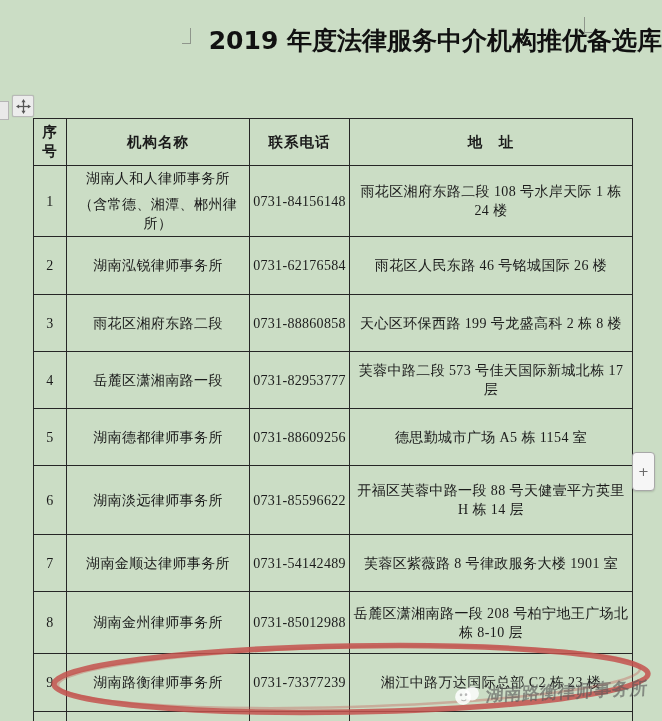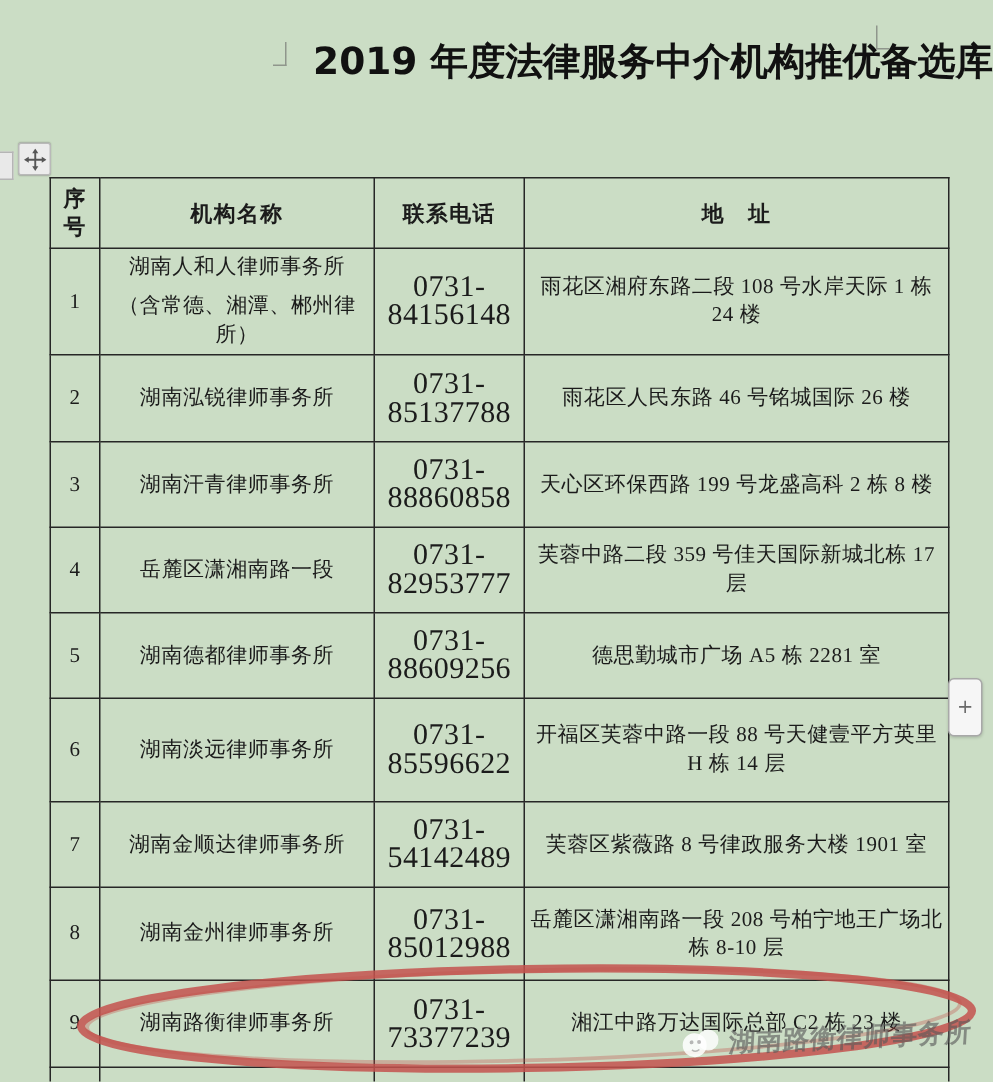--- a/index.html
+++ b/index.html
@@ -23,21 +23,21 @@
       box-shadow:0 0 1px rgba(0,0,0,.25);}
   .edge-frag{position:absolute;left:0;top:101px;width:8px;height:17px;
       background:#e9e9e9;border:1px solid #b5b5b5;border-left:none;}
   
   table{position:absolute;left:33px;top:118px;width:599px;
         border-collapse:collapse;table-layout:fixed;}
   th,td{border:1.6px solid #262626;text-align:center;vertical-align:middle;
         padding:1px 2px;overflow:hidden;}
   th{font-size:14.5px;font-weight:bold;letter-spacing:1px;height:44px;}
   td{font-size:14px;letter-spacing:.4px;line-height:19px;}
-  td.phone{font-size:20px;letter-spacing:.3px;}
+  td.phone{font-size:14px;letter-spacing:.3px;}
   td.idx{font-size:14px;}
   .name2{margin-top:7px;}
   tr.partial td{height:13px;}
   
   .plus-btn{position:absolute;left:632px;top:452px;width:21px;height:37px;
       background:#f6f6f6;border:1px solid #a8a8a8;border-radius:4px;
       color:#6a6a6a;font-family:"DejaVu Sans",sans-serif;font-size:13px;
       display:flex;align-items:center;justify-content:center;cursor:pointer;
       box-shadow:0 1px 2px rgba(0,0,0,.15);}
   
@@ -106,40 +106,40 @@
         <td>
           <div>湖南人和人律师事务所</div>
           <div class="name2">（含常德、湘潭、郴州律所）</div>
         </td>
         <td class="phone">0731-84156148</td>
         <td>雨花区湘府东路二段 108 号水岸天际 1 栋 24 楼</td>
       </tr>
       <tr style="height: 58px;">
         <td class="idx">2</td>
         <td>湖南泓锐律师事务所</td>
-        <td class="phone">0731-85137788</td>
+        <td class="phone">0731-62176584</td>
         <td>雨花区人民东路 46 号铭城国际 26 楼</td>
       </tr>
       <tr style="height: 57px;">
         <td class="idx">3</td>
-        <td>湖南汗青律师事务所</td>
+        <td>雨花区湘府东路二段</td>
         <td class="phone">0731-88860858</td>
         <td>天心区环保西路 199 号龙盛高科 2 栋 8 楼</td>
       </tr>
       <tr style="height: 57px;">
         <td class="idx">4</td>
         <td>岳麓区潇湘南路一段</td>
         <td class="phone">0731-82953777</td>
-        <td>芙蓉中路二段 359 号佳天国际新城北栋 17 层</td>
+        <td>芙蓉中路二段 573 号佳天国际新城北栋 17 层</td>
       </tr>
       <tr style="height: 57px;">
         <td class="idx">5</td>
         <td>湖南德都律师事务所</td>
         <td class="phone">0731-88609256</td>
-        <td>德思勤城市广场 A5 栋 2281 室</td>
+        <td>德思勤城市广场 A5 栋 1154 室</td>
       </tr>
       <tr style="height: 69px;">
         <td class="idx">6</td>
         <td>湖南淡远律师事务所</td>
         <td class="phone">0731-85596622</td>
         <td>开福区芙蓉中路一段 88 号天健壹平方英里 H 栋 14 层</td>
       </tr>
       <tr style="height: 57px;">
         <td class="idx">7</td>
         <td>湖南金顺达律师事务所</td>

